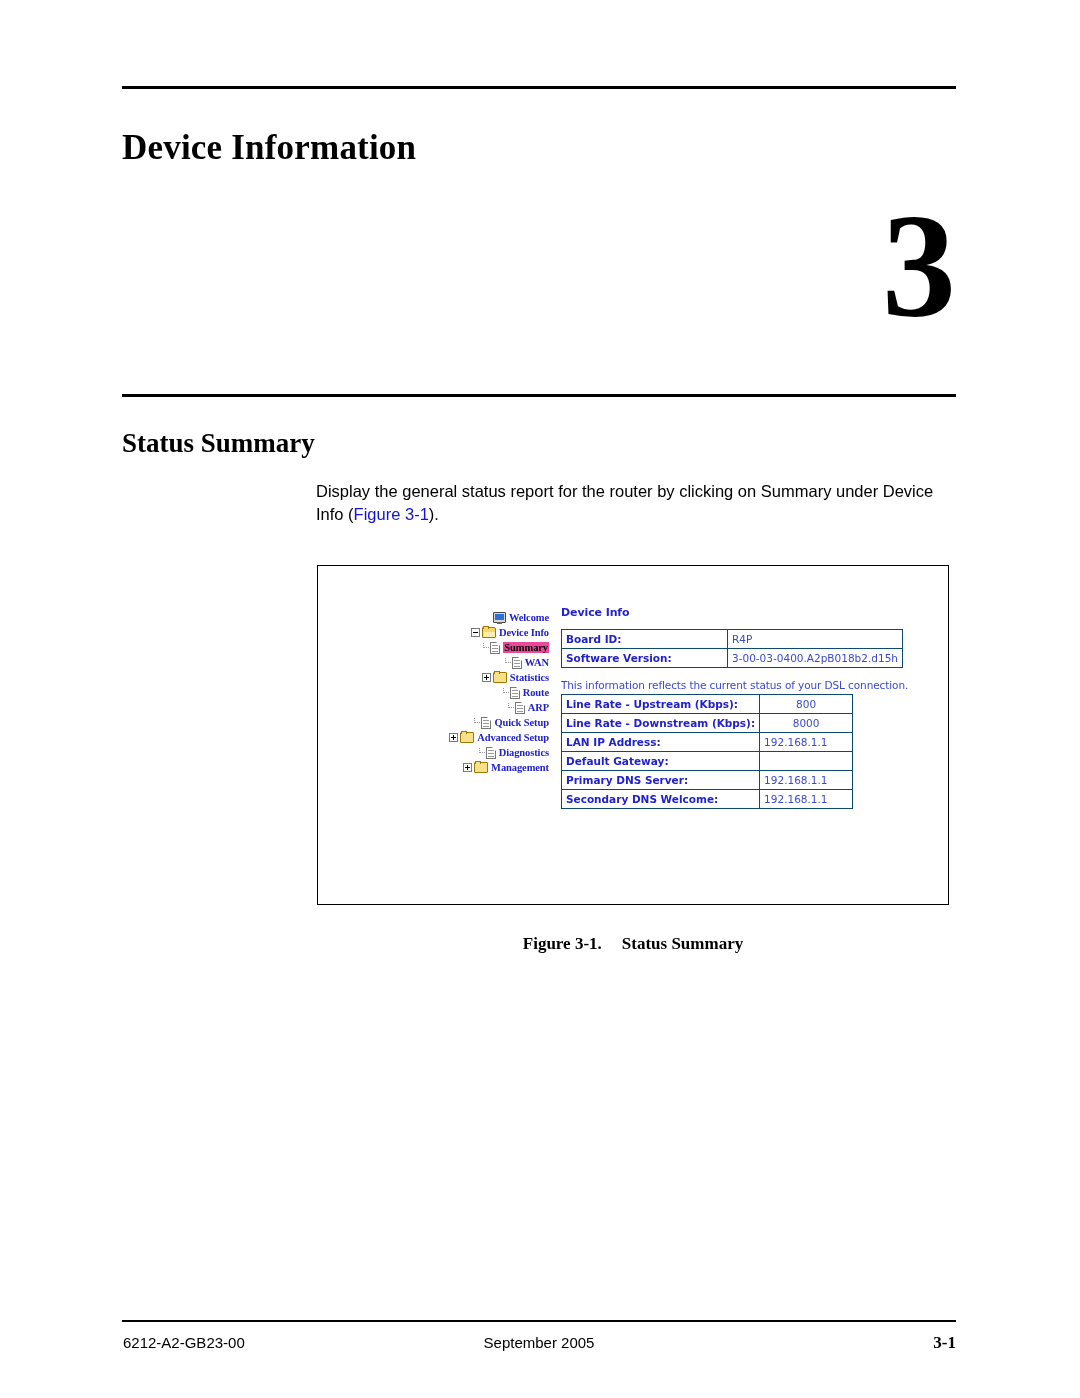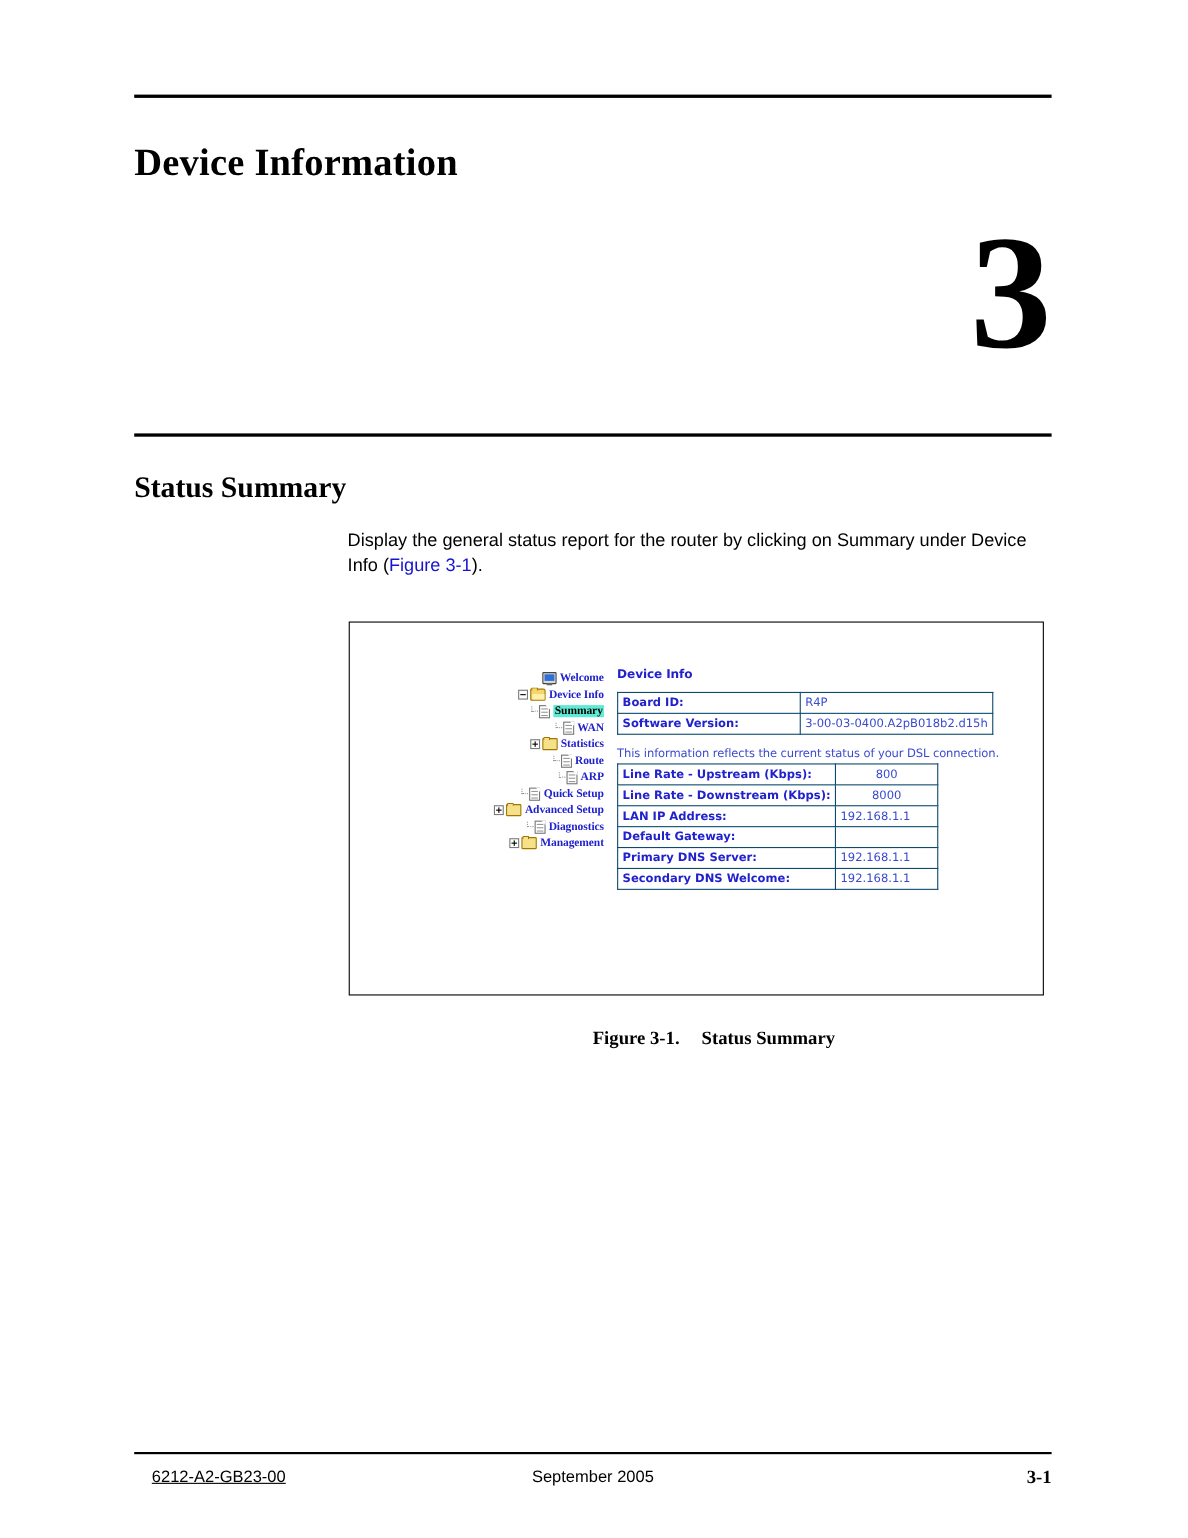--- a/index.html
+++ b/index.html
@@ -131,21 +131,21 @@
     white-space: nowrap;
   }
   .tree-label {
     color: #2222cc;
     font-weight: bold;
     font-size: 10.5px;
     letter-spacing: -0.1px;
     vertical-align: middle;
   }
   .tree-label.selected {
-    background: #5eead4;
+    background: #ec4899;
     color: #000000;
     padding: 0 1px;
   }
 
   
   .ind0 { padding-left: 0px; }
   .ind1 { padding-left: 14px; }
   .ind2 { padding-left: 30px; }
 
   
@@ -357,21 +357,21 @@
   .t-dev td.k { width: 157px; }
   .t-dev td.v { width: 165px; }
 
   
   .t-status td.k { width: 185px; }
   .t-status td.v { width: 84px; }
 
   
   .figure-caption {
     position: absolute;
-    left: 333px;
+    left: 317px;
     top: 934px;
     width: 632px;
     text-align: center;
     font-family: "Liberation Serif", serif;
     font-weight: bold;
     font-size: 17px;
     color: #000000;
   }
   .figure-caption .cap-num { margin-right: 20px; }
 
@@ -381,23 +381,22 @@
     left: 122px;
     top: 1334px;
     width: 834px;
     height: 26px;
     font-family: "Liberation Sans", sans-serif;
     font-size: 15px;
     color: #000000;
   }
   .footer-left {
     position: absolute;
-    left: 16px;
+    left: 1px;
     top: 0;
-    text-decoration: underline;
   }
   .footer-center {
     position: absolute;
     left: 0;
     width: 834px;
     text-align: center;
     top: 0;
   }
   .footer-right {
     position: absolute;

